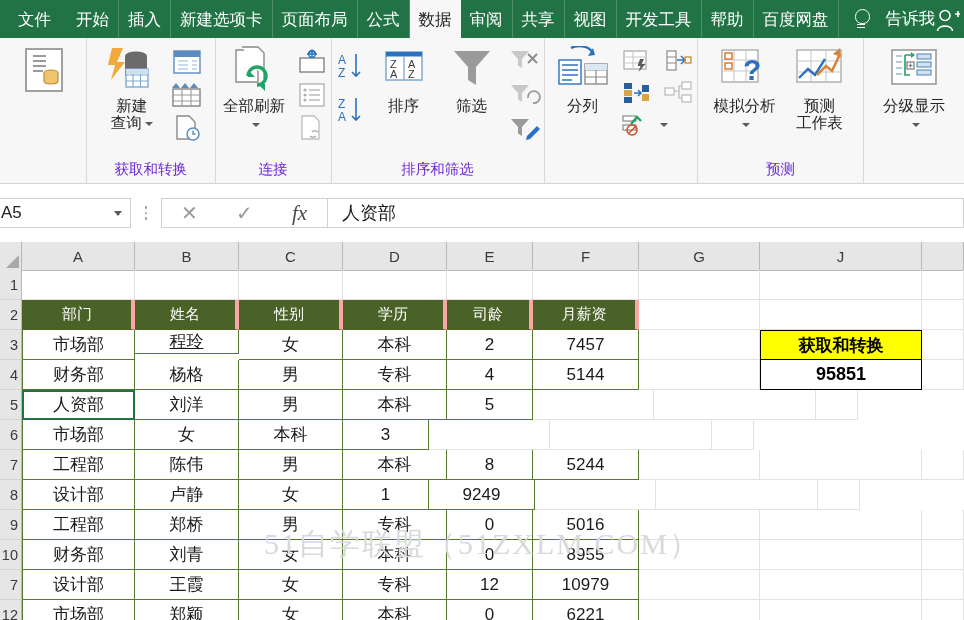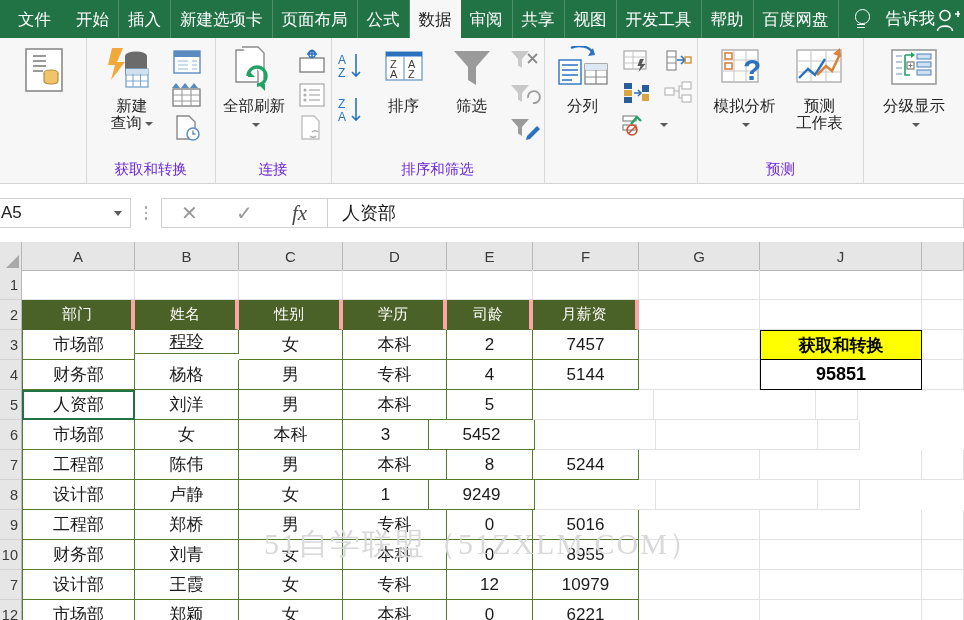--- a/index.html
+++ b/index.html
@@ -612,21 +612,20 @@
           <div class="cell tbody" style="width: 86px; height: 30px;">5</div>
           <div class="cell empty" style="width: 121px; height: 30px;"></div>
           <div class="cell empty" style="width: 162px; height: 30px;"></div>
           <div class="cell empty" style="width: 42px; height: 30px;"></div>
         </div>
         <div class="gridrow">
           <div class="cell tbody firstcol" style="width: 113px; height: 30px;">市场部</div>
           <div class="cell tbody" style="width: 104px; height: 30px;">女</div>
           <div class="cell tbody" style="width: 104px; height: 30px;">本科</div>
           <div class="cell tbody" style="width: 86px; height: 30px;">3</div>
-          <div class="cell tbody" style="width: 106px; height: 30px;">5452</div>
           <div class="cell empty" style="width: 121px; height: 30px;"></div>
           <div class="cell empty" style="width: 162px; height: 30px;"></div>
           <div class="cell empty" style="width: 42px; height: 30px;"></div>
         </div>
         <div class="gridrow">
           <div class="cell tbody firstcol" style="width: 113px; height: 30px;">工程部</div>
           <div class="cell tbody" style="width: 104px; height: 30px;">陈伟</div>
           <div class="cell tbody" style="width: 104px; height: 30px;">男</div>
           <div class="cell tbody" style="width: 104px; height: 30px;">本科</div>
           <div class="cell tbody" style="width: 86px; height: 30px;">8</div>

